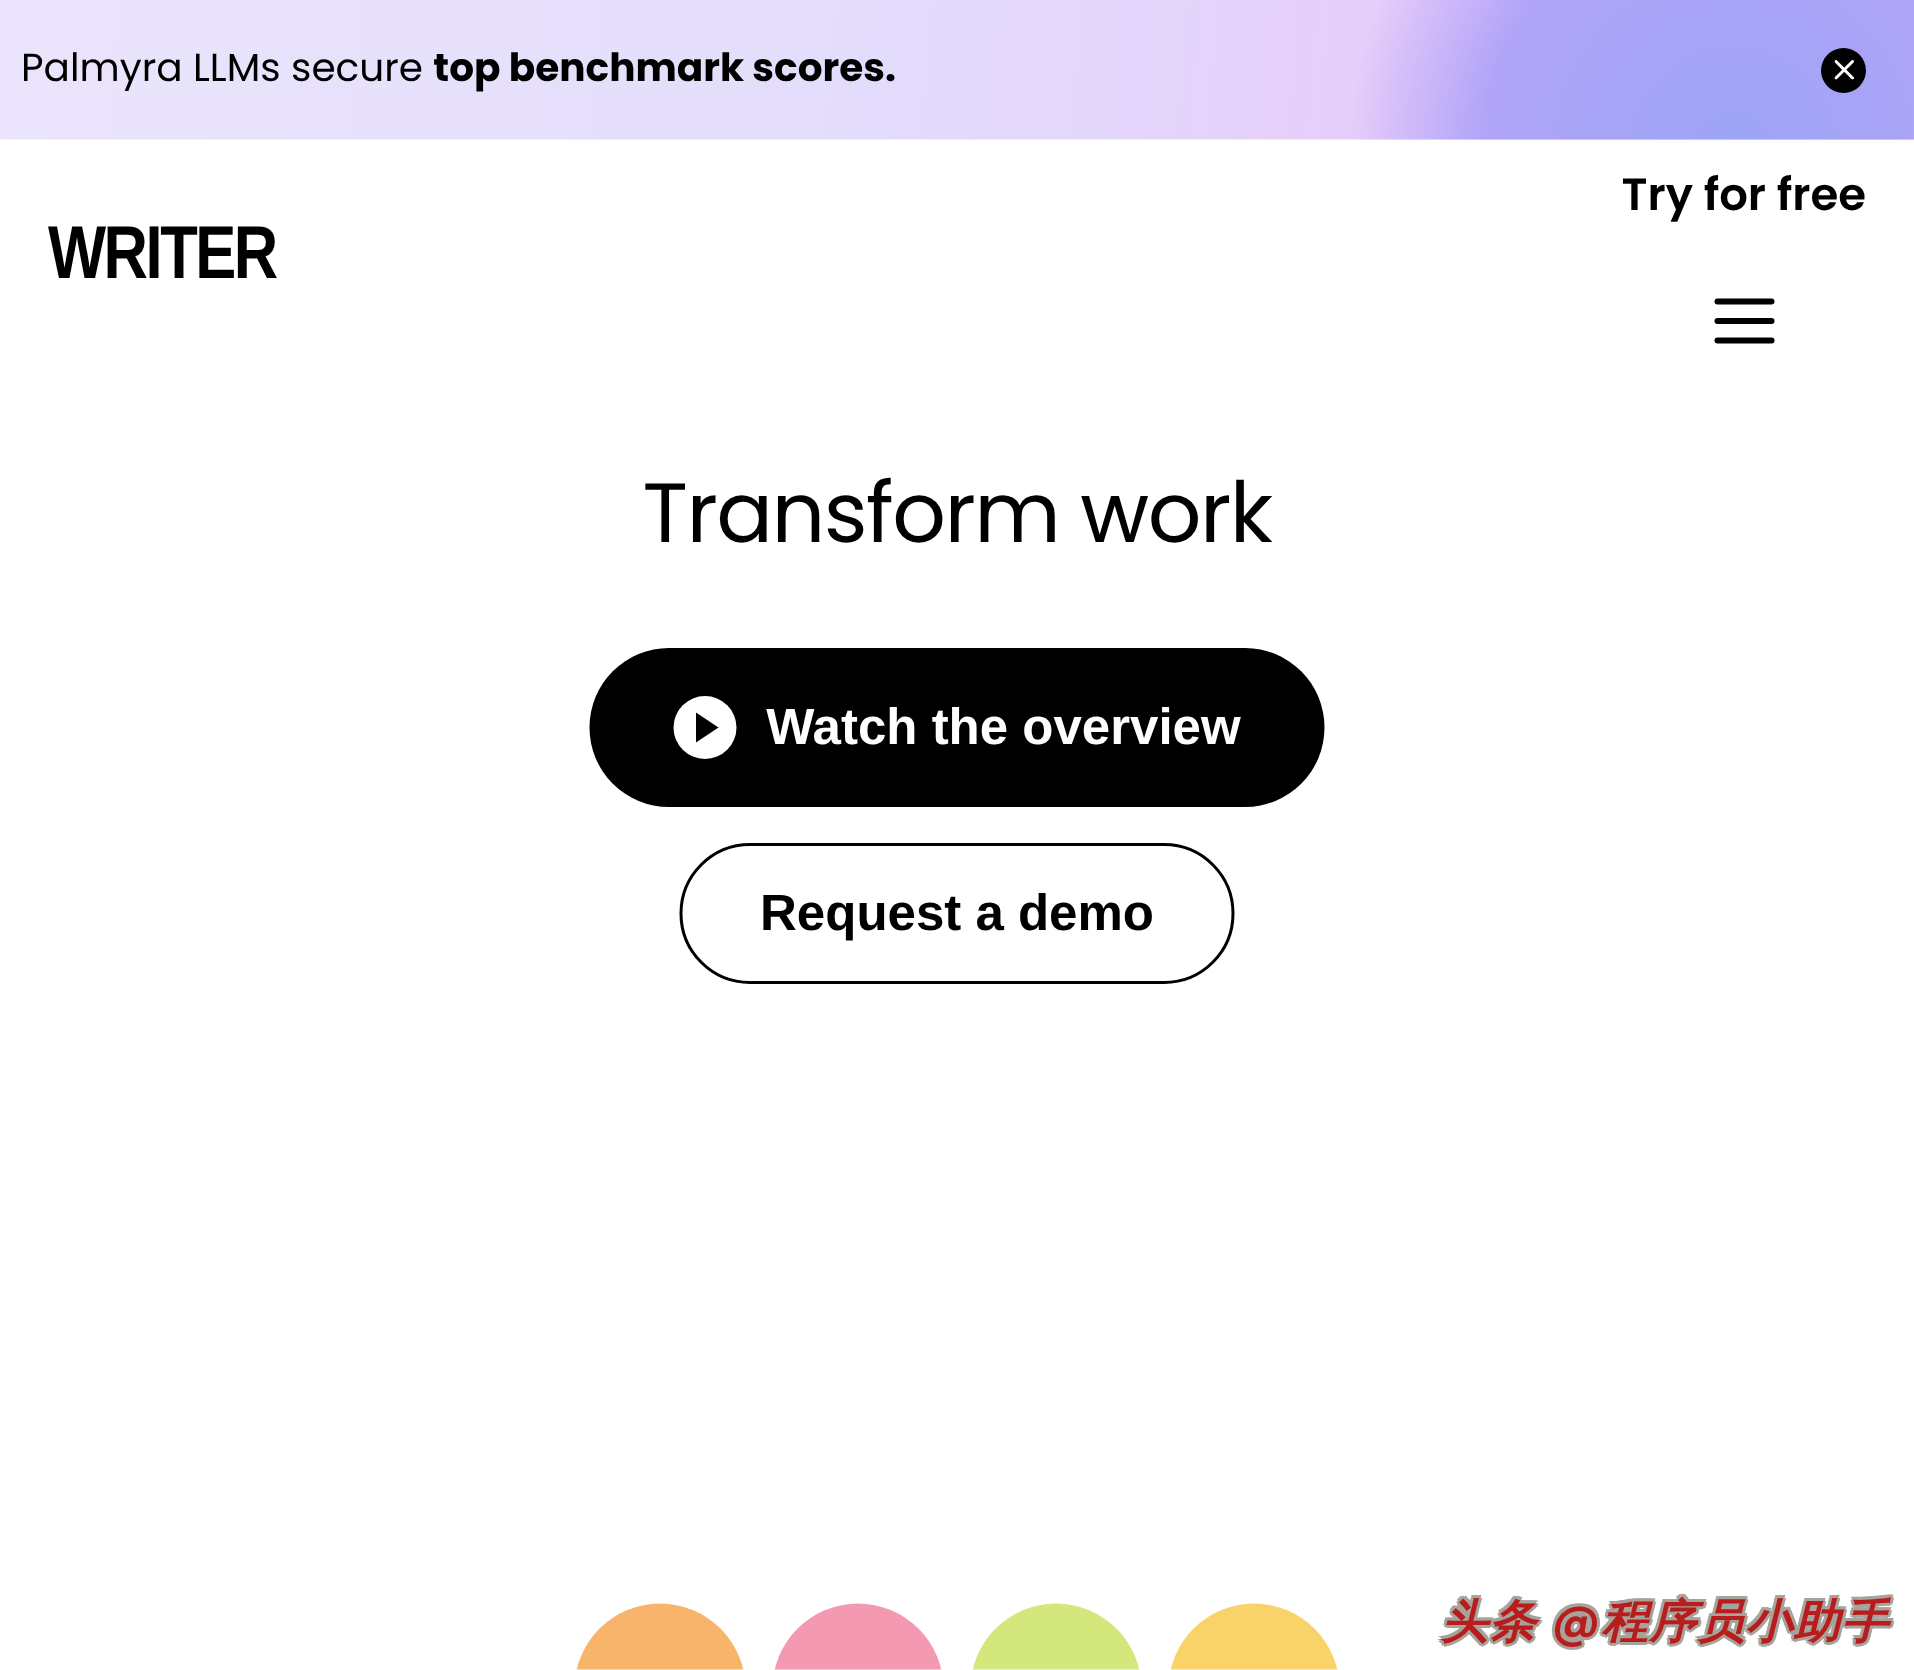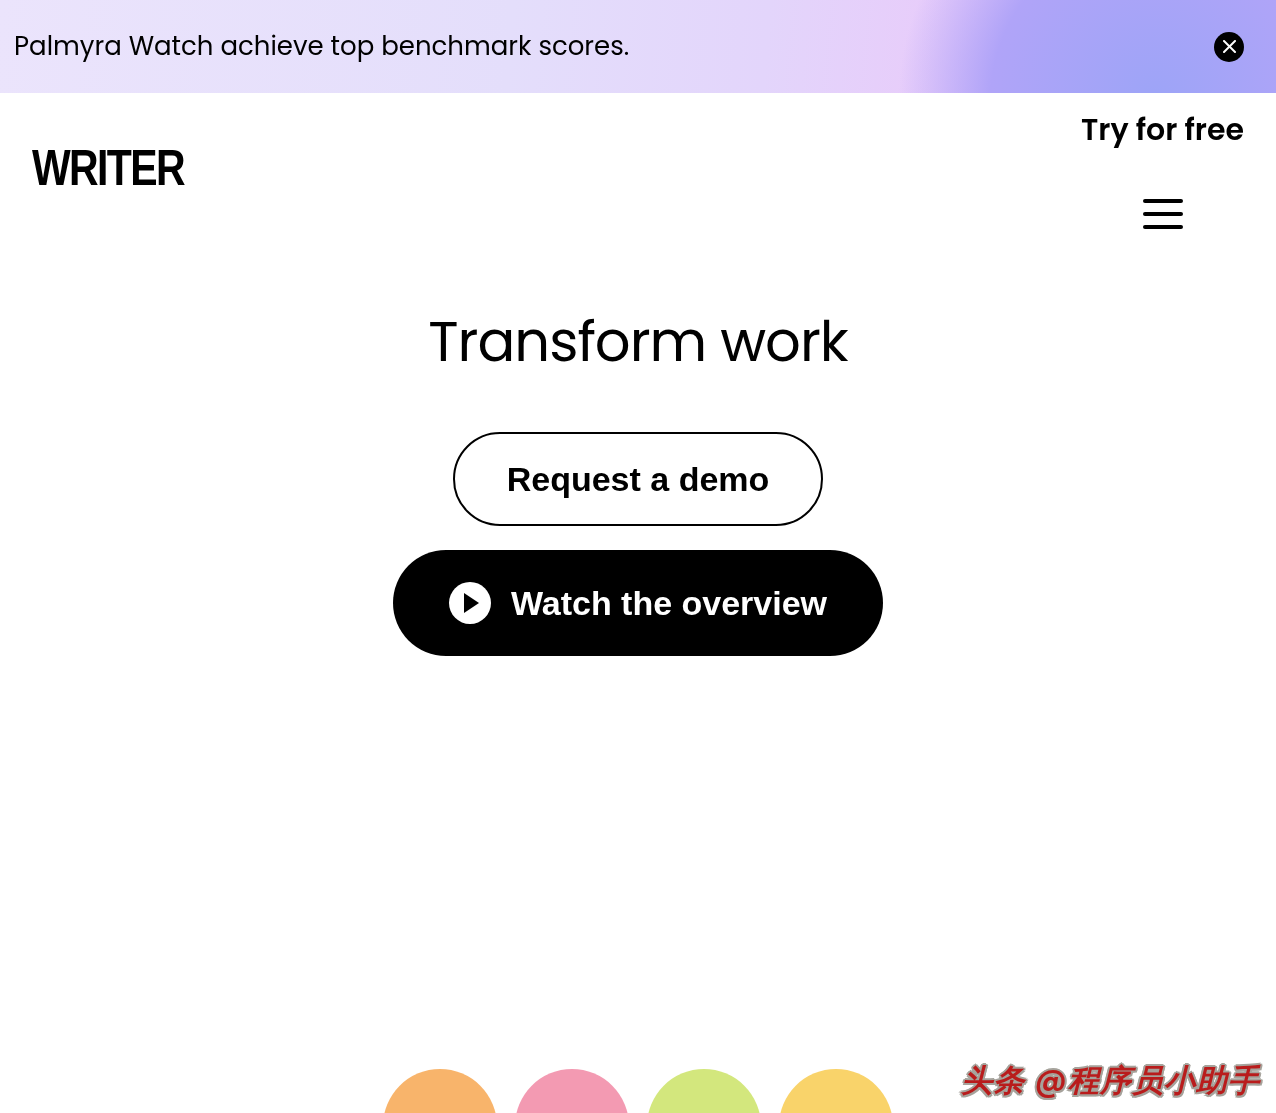--- a/index.html
+++ b/index.html
@@ -32,21 +32,21 @@
       background: radial-gradient(circle at center, #9da4f7 0%, #b0a4f8 45%, transparent 70%);
       border-radius: 50%;
       pointer-events: none;
     }
     .banner-text {
       font-size: 26px;
       color: #000;
       font-weight: 400;
       z-index: 1;
     }
-    .banner-text strong { font-weight: 400; text-align: right; }
+    .banner-text strong { font-weight: 700; text-align: right; }
     .banner-close {
       position: absolute;
       right: 32px;
       top: 50%;
       transform: translateY(-50%);
       width: 30px;
       height: 30px;
       border-radius: 50%;
       background: #000;
       display: flex;
@@ -205,21 +205,21 @@
                    1.5px 1.5px #a6a39c, -1.5px -1.5px #a6a39c, 1.5px -1.5px #a6a39c, -1.5px 1.5px #a6a39c;
       z-index: 100;
       letter-spacing: 1px;
     }
   </style>
 </head>
 <body>
 
 <div class="banner">
   <span class="banner-text">
-    <span>Palmyra Watch achieve </span><strong>top benchmark scores.</strong>
+    <span>Palmyra LLMs secure </span><strong>top benchmark scores.</strong>
   </span>
   <div class="banner-close">
     <svg width="13" height="13" viewBox="0 0 13 13">
       <line x1="1" y1="1" x2="12" y2="12" stroke="#fff" stroke-width="2" stroke-linecap="round"></line>
       <line x1="12" y1="1" x2="1" y2="12" stroke="#fff" stroke-width="2" stroke-linecap="round"></line>
     </svg>
   </div>
 </div>
 
 <div class="nav">
@@ -232,26 +232,26 @@
       <span></span>
     </div>
   </div>
 </div>
 
 <div class="hero">
   <h1 class="headline">
     <span>Transform work</span><br>
   </h1>
   <div class="actions">
-    <button class="btn btn-secondary">
-      <span>Request a demo</span>
-    </button>
     <button class="btn btn-primary">
       <span class="play-icon"></span>
       <span>Watch the overview</span>
+    </button>
+    <button class="btn btn-secondary">
+      <span>Request a demo</span>
     </button>
   </div>
 </div>
 
 <div class="bubbles">
     <div class="bubble" style="background: rgb(248, 180, 107);"></div>
     <div class="bubble" style="background: rgb(243, 154, 178);"></div>
     <div class="bubble" style="background: rgb(211, 231, 125);"></div>
     <div class="bubble" style="background: rgb(249, 211, 106);"></div>
   </div>

